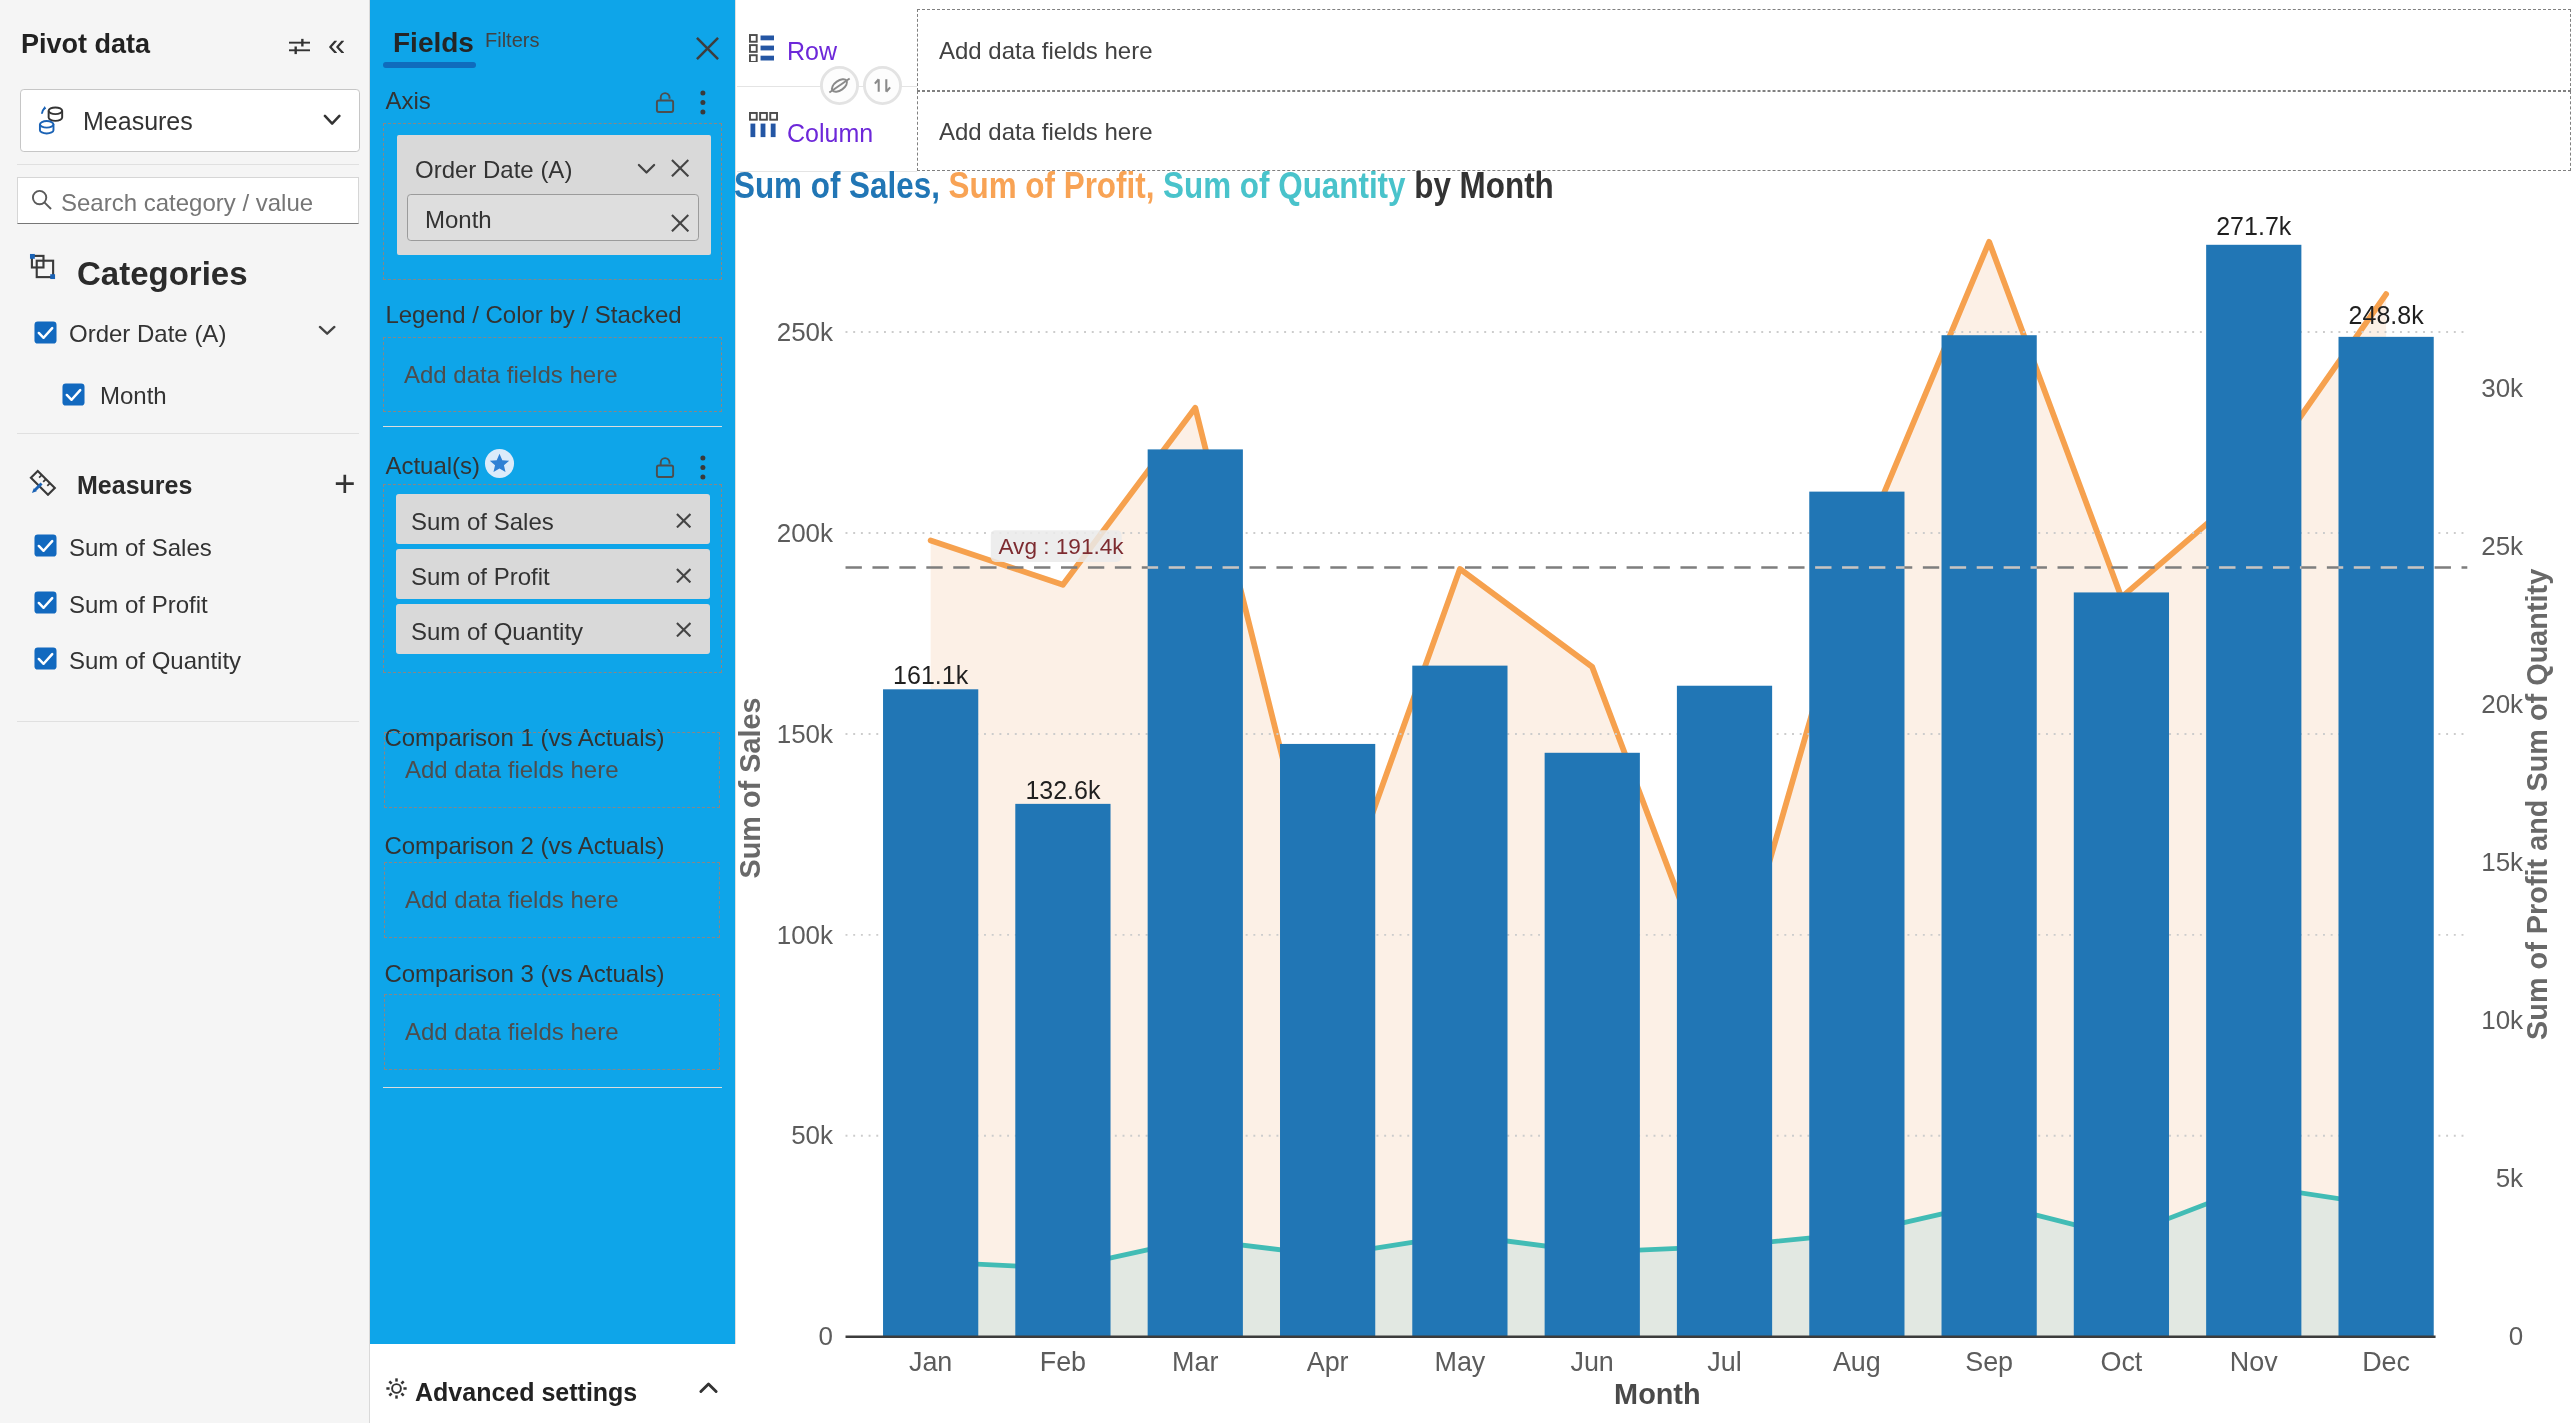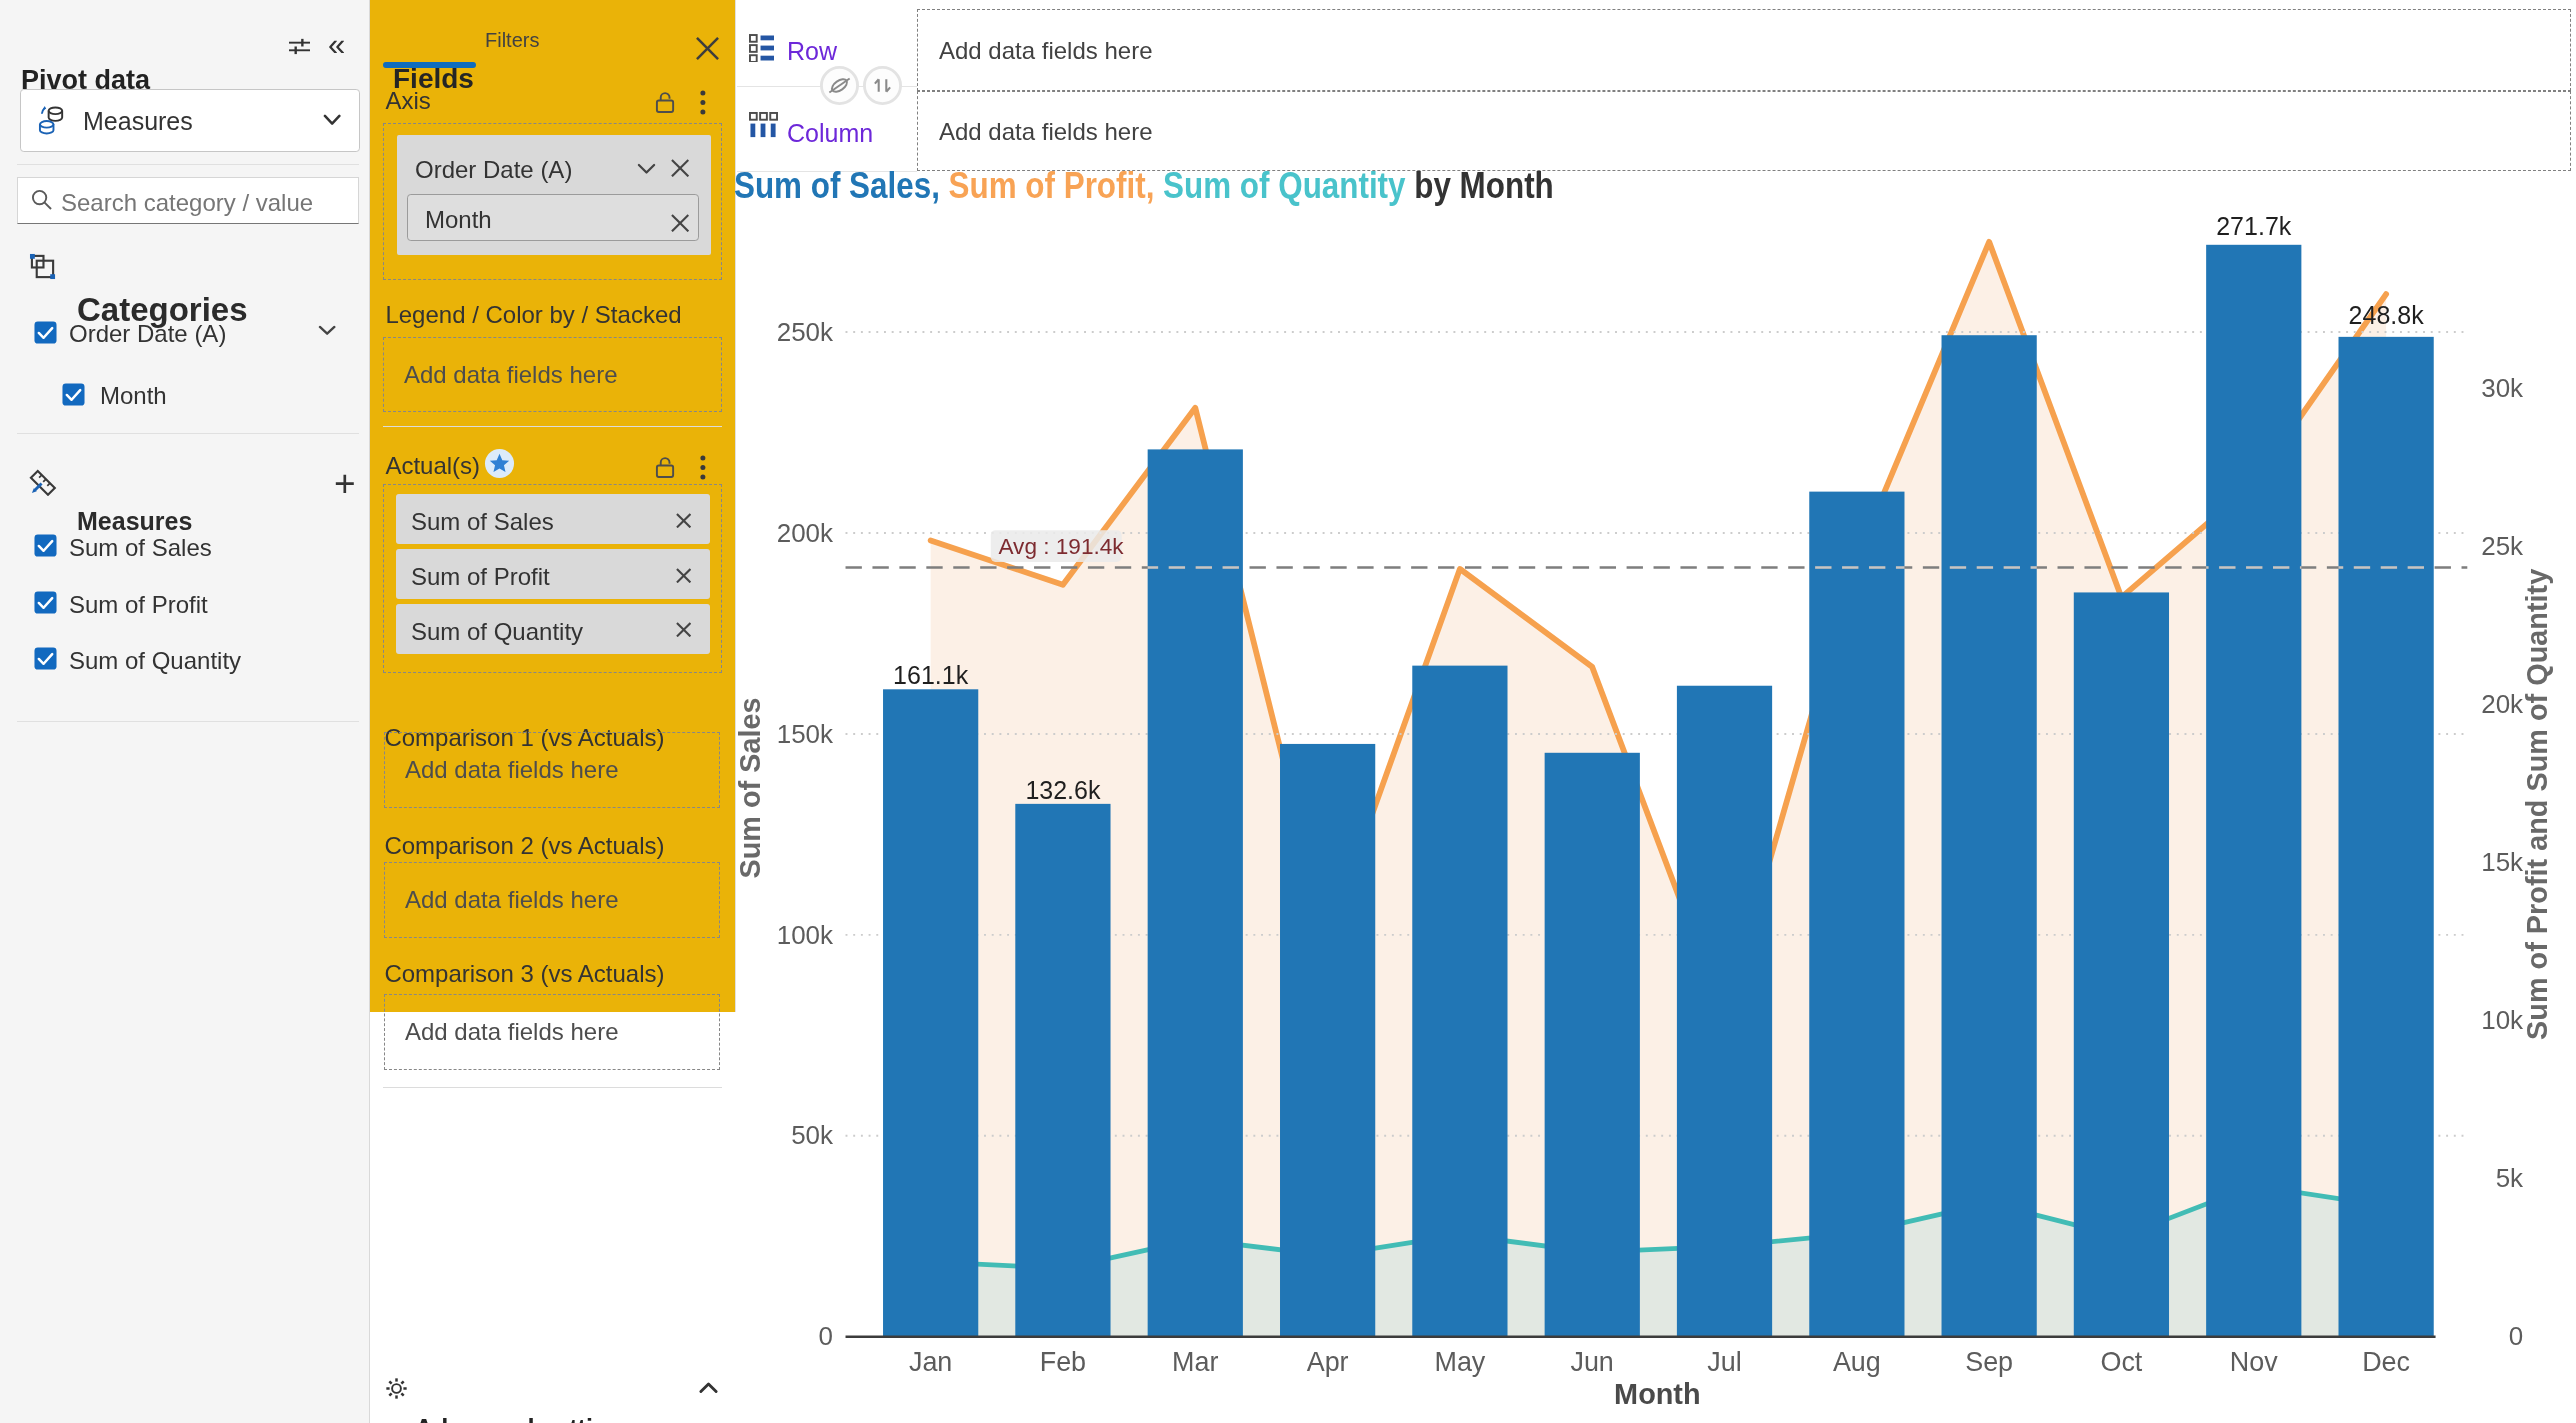--- a/index.html
+++ b/index.html
@@ -1,24 +1,24 @@
 <!DOCTYPE html>
 <html><head><meta charset="utf-8"><style>
 * { margin:0; padding:0; box-sizing:border-box; }
 html,body { width:2576px; height:1424px; font-family:"Liberation Sans", sans-serif; background:#fff; overflow:hidden; }
 #page { position:relative; width:2576px; height:1424px; }
 .abs { position:absolute; }
 .ic { position:absolute; }
 .txtic { position:absolute; font-family:"Liberation Sans",sans-serif; }
 #p1 { left:0; top:0; width:370px; height:1424px; background:#f5f5f5; border-right:1px solid #d9d9d9; }
-#p2 { left:370px; top:0; width:366px; height:1012px; background:#eab308; border-right:1px solid #e0e0e0; }
+#p2 { left:370px; top:0; width:366px; height:1344px; background:#0ea5e9; border-right:1px solid #e0e0e0; }
 .hr { position:absolute; height:0; border-top:1px solid #e0e0e0; }
 .lbl { position:absolute; font-size:24px; color:#333; white-space:nowrap; }
 .lbl2 { position:absolute; font-size:24px; color:#6d28d9; white-space:nowrap; }
-.bold { font-weight:bold;margin-top:36px; }
+.bold { font-weight:bold; }
 .dashed { position:absolute; border:1.4px dashed #878787; }
 .adf { position:absolute; font-size:24px; color:#4d4d4d; white-space:nowrap; }
 .chip { position:absolute; background:#d9d9d9; border-radius:2.9px; }
 .chart { position:absolute; left:0; top:0; }
 .axl { font-size:27px; fill:#5c5c5c; font-family:"Liberation Sans",sans-serif; }
 .axx { font-size:28px; fill:#5c5c5c; font-family:"Liberation Sans",sans-serif; }
 .vlab { font-size:26px; fill:#1f1f1f; font-family:"Liberation Sans",sans-serif; }
 .avgl { font-size:23.5px; fill:#7d2b30; font-family:"Liberation Sans",sans-serif; }
 .axt { font-size:30px; font-weight:bold; fill:#696969; font-family:"Liberation Sans",sans-serif; }
 .axm { font-size:30px; font-weight:bold; fill:#4a4a4a; font-family:"Liberation Sans",sans-serif; }

